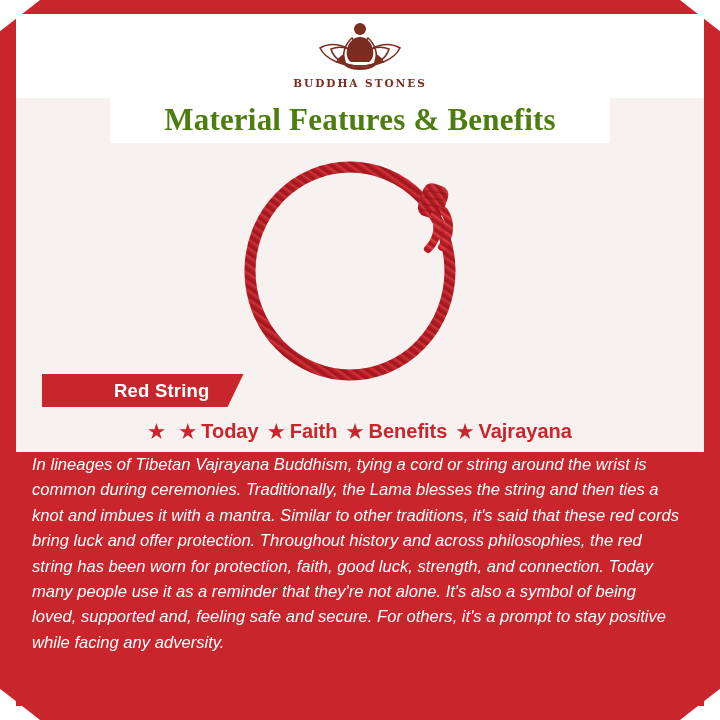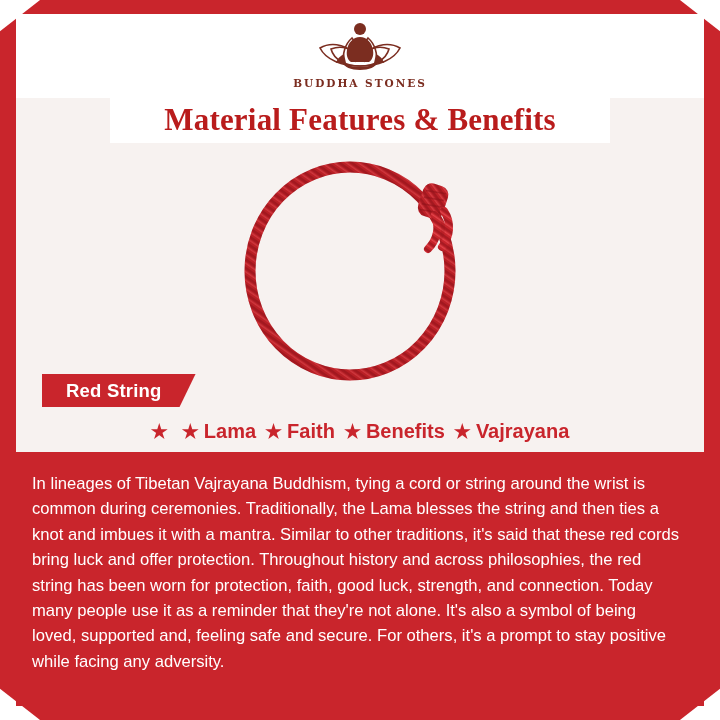--- a/index.html
+++ b/index.html
@@ -74,21 +74,21 @@
     position: absolute;
     top: 97px; left: 110px;
     width: 500px; height: 46px;
     background: #ffffff;
     display: flex; align-items: center; justify-content: center;
   }
   .title-ribbon h1 {
     font-family: "Liberation Serif", serif;
     font-size: 31px;
     font-weight: 700;
-    color: #b91c1c;
+    color: #4d7c0f;
     letter-spacing: 0.2px;
     white-space: nowrap;
   }
 
   
   .product-area {
     position: absolute;
     top: 145px; left: 16px; width: 688px; height: 250px;
     background: #f7f2f0;
   }
@@ -107,20 +107,21 @@
     display: flex; align-items: center;
     padding: 0 34px 0 24px;
     clip-path: polygon(0 0, 100% 0, calc(100% - 16px) 100%, 0 100%);
   }
   .name-tag span {
     font-family: "Liberation Sans", sans-serif;
     font-size: 18.5px;
     font-weight: 700;
     color: #ffffff;
     letter-spacing: 0.2px;
+    margin-left: 48px;
   }
 
   
   .benefits {
     position: absolute;
     top: 420px; left: 16px; width: 688px;
     display: flex; align-items: center; justify-content: center;
     gap: 0px;
   }
   .benefit {
@@ -138,21 +139,22 @@
     color: #c9252c;
   }
   .benefit:first-child .star { margin-left: 0; }
 
   
   .desc {
     position: absolute;
     top: 452px; left: 16px;
     width: 688px; height: 254px;
     background: #c9252c;
-    padding: 19px 22px 10px 16px;
+    padding: 0 22px 10px 16px;
+    font-style: italic;
   }
   .desc p {
     font-family: "Liberation Sans", sans-serif;
     color: #ffffff;
     font-size: 16.6px;
     line-height: 1.53;
     text-align: left;
   }
 </style>
 </head>
@@ -228,21 +230,21 @@
   <div class="name-tag">
     <span>Red String</span>
   </div>
 
   <div class="benefits">
     <div class="benefit">
       <span class="star">★</span>
     </div>
     <div class="benefit">
       <span class="star">★</span>
-      <span>Lama</span>
+      <span>Today</span>
     </div>
     <div class="benefit">
       <span class="star">★</span>
       <span>Faith</span>
     </div>
     <div class="benefit">
       <span class="star">★</span>
       <span>Benefits</span>
     </div>
     <div class="benefit">

